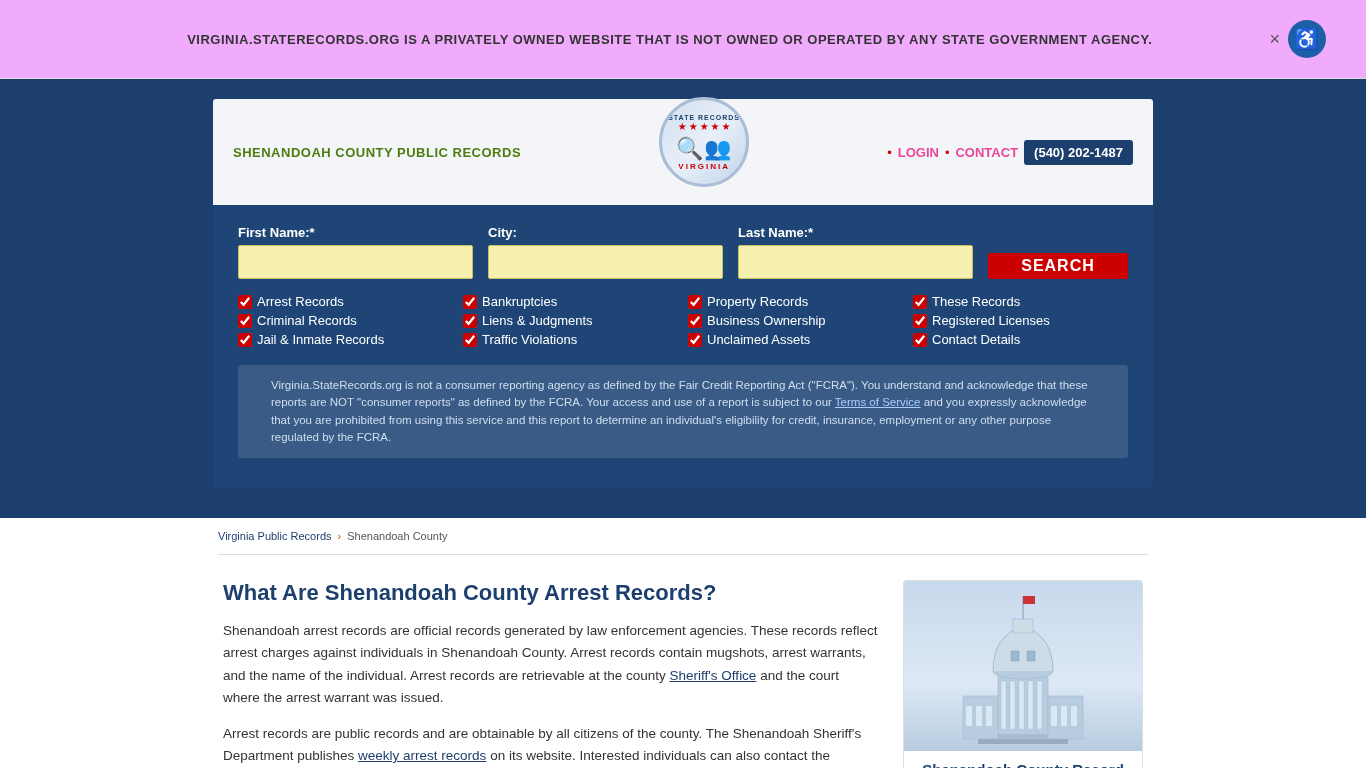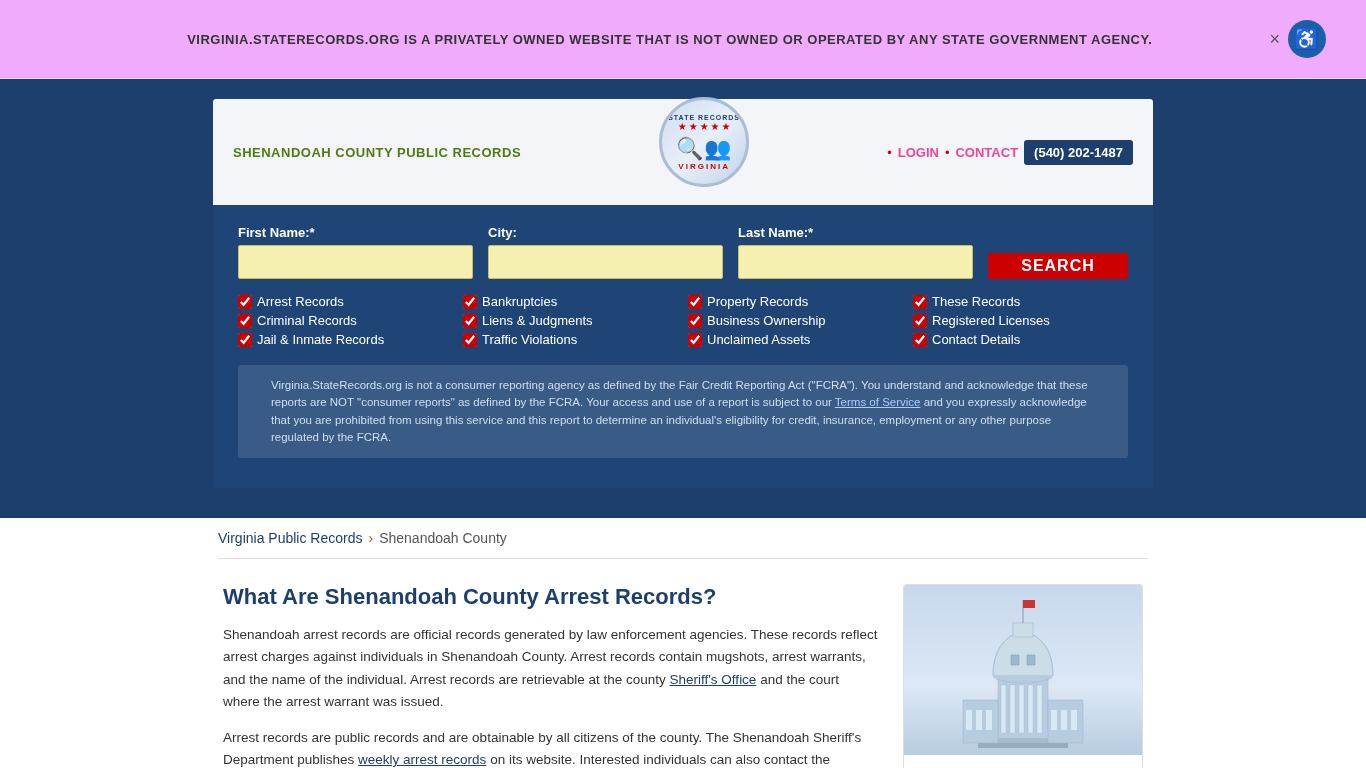--- a/index.html
+++ b/index.html
@@ -197,21 +197,21 @@
       text-align: left;
     }
     .disclaimer a {
       color: #aaccff;
       text-decoration: underline;
     }
 
     
     .breadcrumb {
       padding: 12px 0 12px;
-      font-size: 14px;
+      font-size: 11px;
       display: flex;
       align-items: center;
       gap: 6px;
       border-bottom: 1px solid #ddd;
       margin-bottom: 25px;
     }
     .breadcrumb a {
       color: #1c3f6e;
       text-decoration: none;
     }

